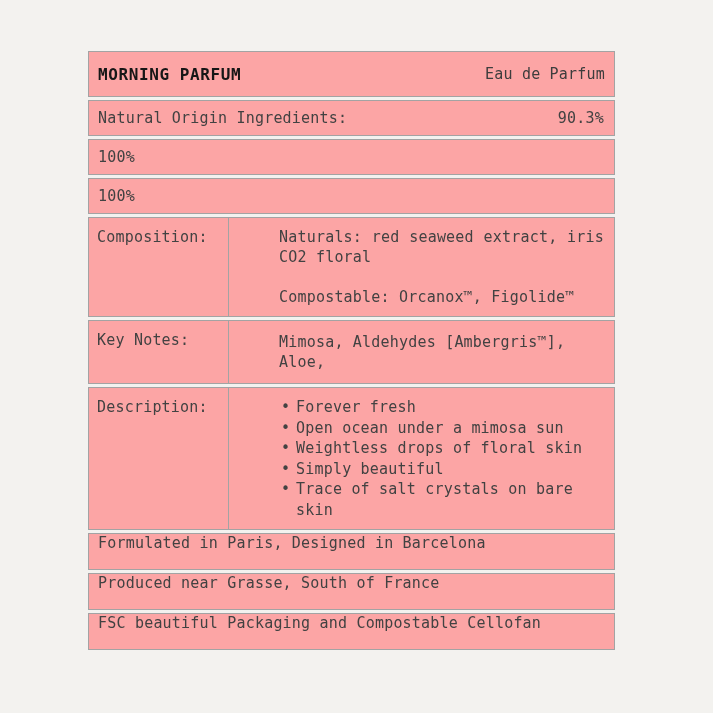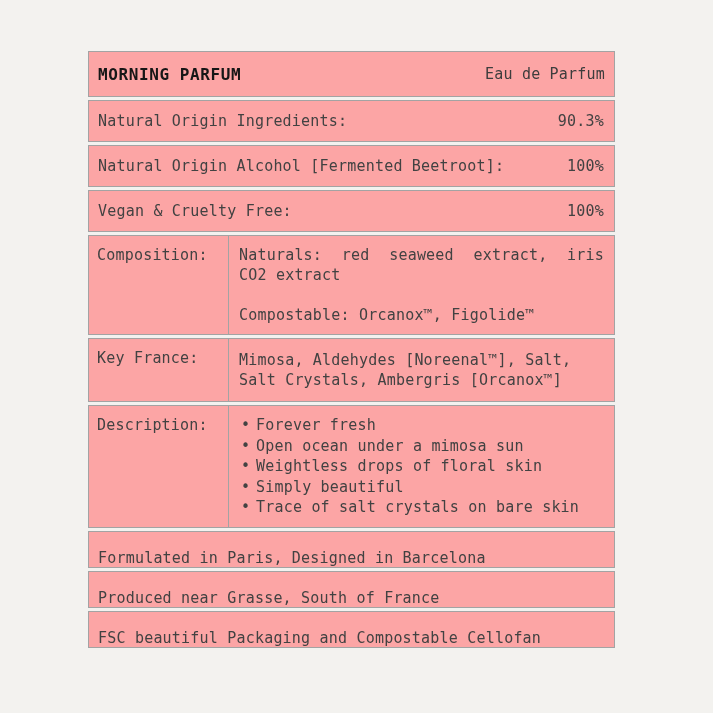--- a/index.html
+++ b/index.html
@@ -34,23 +34,23 @@
     padding: 0 9px;
   }
   .header-row { height: 46px; }
   .product-title {
     font-weight: bold;
     font-size: 16px;
     color: #161616;
     letter-spacing: 0.6px;
   }
   .product-type { color: #3d3d3d; }
-  .stat-row { height: 42px; }
+  .stat-row { height: 36px; }
   .stat-value { padding-right: 1px; text-align: center; }
-  .two-col { display: flex; align-items: stretch; }
+  .two-col { display: flex; align-items: stretch; gap: 40px; }
   .label-cell {
     width: 140px;
     flex: 0 0 140px;
     border-right: 1px solid #a3a3a3;
     box-sizing: border-box;
     padding: 9px 8px;
     line-height: 20px;
   }
   .value-cell {
     flex: 1;
@@ -70,63 +70,60 @@
   .bullet-list li {
     position: relative;
     padding-left: 17px;
     line-height: 20.5px;
   }
   .bullet-list li::before {
     content: "\2022";
     position: absolute;
     left: 2px;
   }
-  .footer-row { height: 37px; display: flex; align-items: flex-end; padding: 0 9px; }
+  .footer-row { height: 37px; display: flex; align-items: flex-start; padding: 0 9px; }
 </style>
 </head>
 <body>
 
 <div class="sheet">
 
   <div class="box row-flex header-row">
     <span class="product-title">MORNING PARFUM</span>
     <span class="product-type">Eau de Parfum</span>
   </div>
 
   <div class="box row-flex stat-row">
     <span class="stat-label">Natural Origin Ingredients:</span>
     <span class="stat-value">90.3%</span>
   </div>
   <div class="box row-flex stat-row">
-    <span class="stat-label">Natural Origin Alcohol [Fermented Beetroot]:</span>
     <span class="stat-value">100%</span>
   </div>
   <div class="box row-flex stat-row">
-    <span class="stat-label">Vegan &amp; Cruelty Free:</span>
     <span class="stat-value">100%</span>
   </div>
 
   <div class="box two-col">
     <div class="label-cell">Composition:</div>
     <div class="value-cell">
       <div class="naturals">
 
       <div class="comp-line">Naturals: red seaweed extract, iris</div>
-          <div class="comp-line">CO2 extract</div>
+          <div class="comp-line">CO2 floral</div>
         </div>
       <div class="synthetics-line">Compostable: Orcanox™, Figolide™</div>
     </div>
   </div>
 
   <div class="box two-col">
-    <div class="label-cell">Key France:</div>
+    <div class="label-cell">Key Notes:</div>
     <div class="value-cell keynotes-cell">
 
-    <div class="kn-line">Mimosa, Aldehydes [Noreenal™], Salt,</div>
-        <div class="kn-line">Salt Crystals, Ambergris [Orcanox™]</div>
+    <div class="kn-line">Mimosa, Aldehydes [Ambergris™], Aloe,</div>
       </div>
   </div>
 
   <div class="box two-col">
     <div class="label-cell">Description:</div>
     <div class="value-cell">
       <ul class="bullet-list">
 
       <li>Forever fresh</li>
           <li>Open ocean under a mimosa sun</li>

